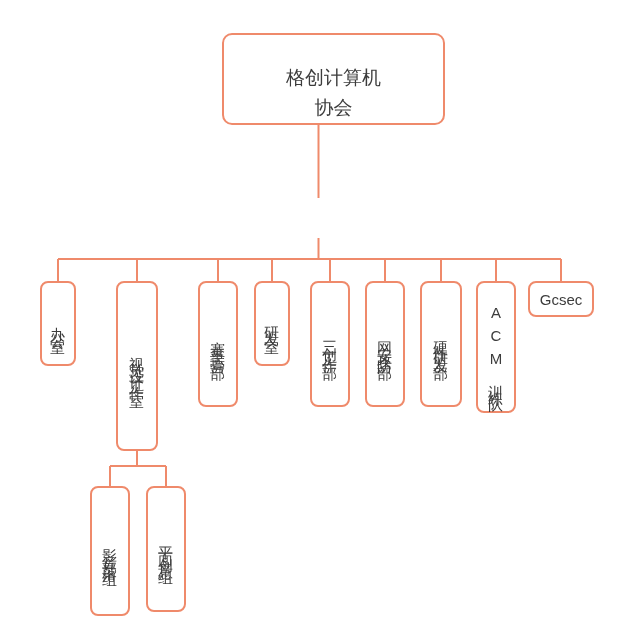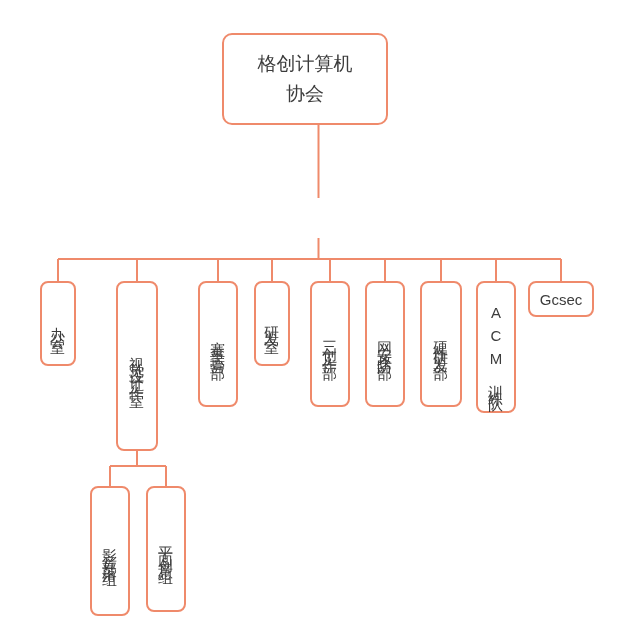--- a/index.html
+++ b/index.html
@@ -83,21 +83,21 @@
       <line x1="496" y1="259" x2="496" y2="281"></line>
       <line x1="561" y1="259" x2="561" y2="281"></line>
 
       <line x1="137" y1="451" x2="137" y2="466"></line>
       <line x1="110" y1="466" x2="166" y2="466"></line>
       <line x1="110" y1="466" x2="110" y2="486"></line>
       <line x1="166" y1="466" x2="166" y2="486"></line>
     </g>
   </svg>
 
-  <div class="node root" style="left:222px;top:33px;width:166px;height:92px;">
+  <div class="node root" style="left:222px;top:33px;width:223px;height:92px;align-items:flex-end;">
     <span class="label multiline">格创计算机
 协会</span>
   </div>
 
 
   <div class="node vertical" style="left:40px;top:281px;width:36px;height:85px;">
     <span class="label">办公室</span>
   </div>
 
   <div class="node vertical" style="left:116px;top:281px;width:42px;height:170px;">

